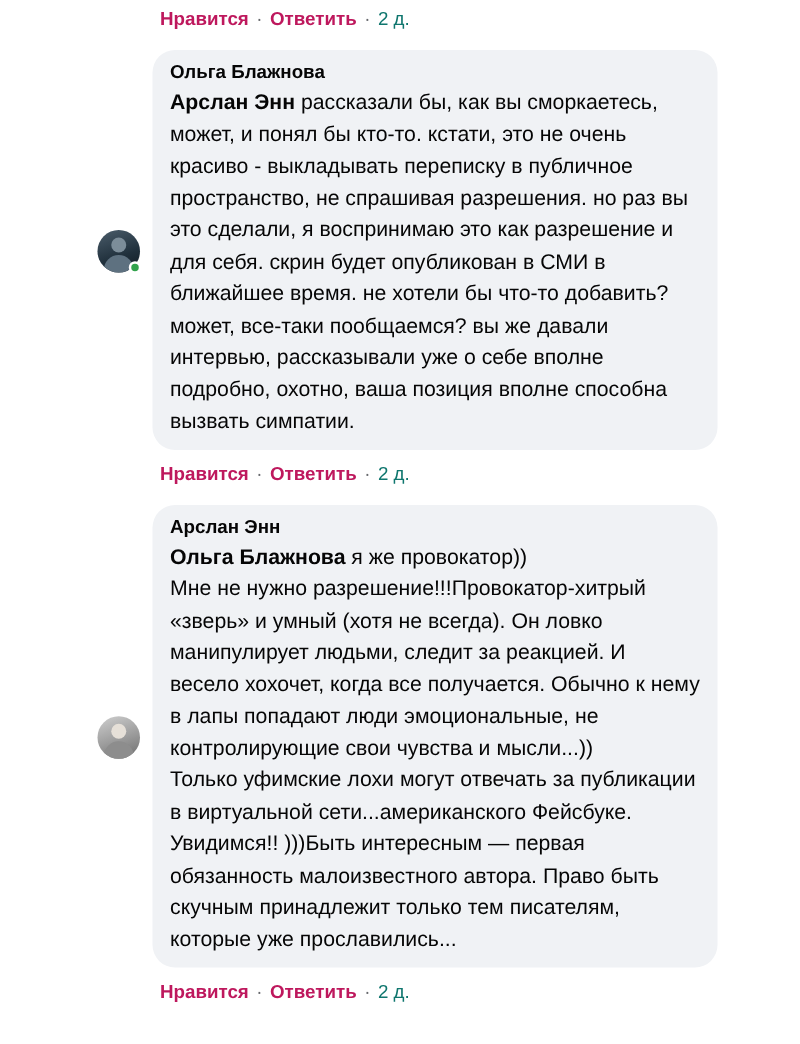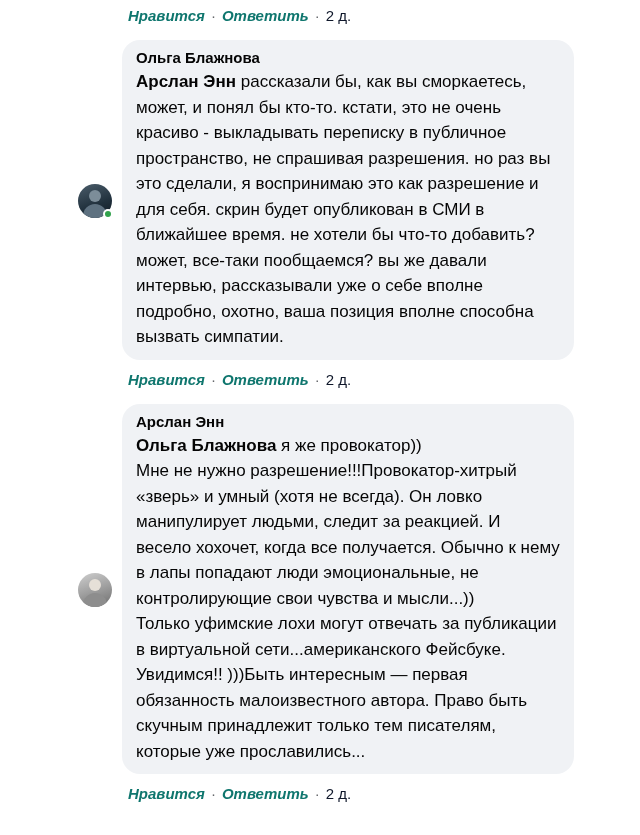--- a/index.html
+++ b/index.html
@@ -27,30 +27,29 @@
     display: flex;
     align-items: center;
     gap: 6px;
     font-size: 15px;
     color: #65676b;
     padding-left: 128px;
     line-height: 20px;
   }
   .actions .act {
     font-weight: bold;
-    color: #0f766e;
-    cursor: pointer;
-    font-style: italic;
+    color: #be185d;
+    cursor: pointer;
   }
   .actions .dot {
     color: #65676b;
     font-weight: normal;
   }
   .actions .time {
-    color: #0f172a;
+    color: #0f766e;
     font-weight: normal;
     cursor: pointer;
   }
 
   
   .comment {
     display: flex;
     align-items: center;
     padding: 0 14px 0 78px;
     box-sizing: border-box;

